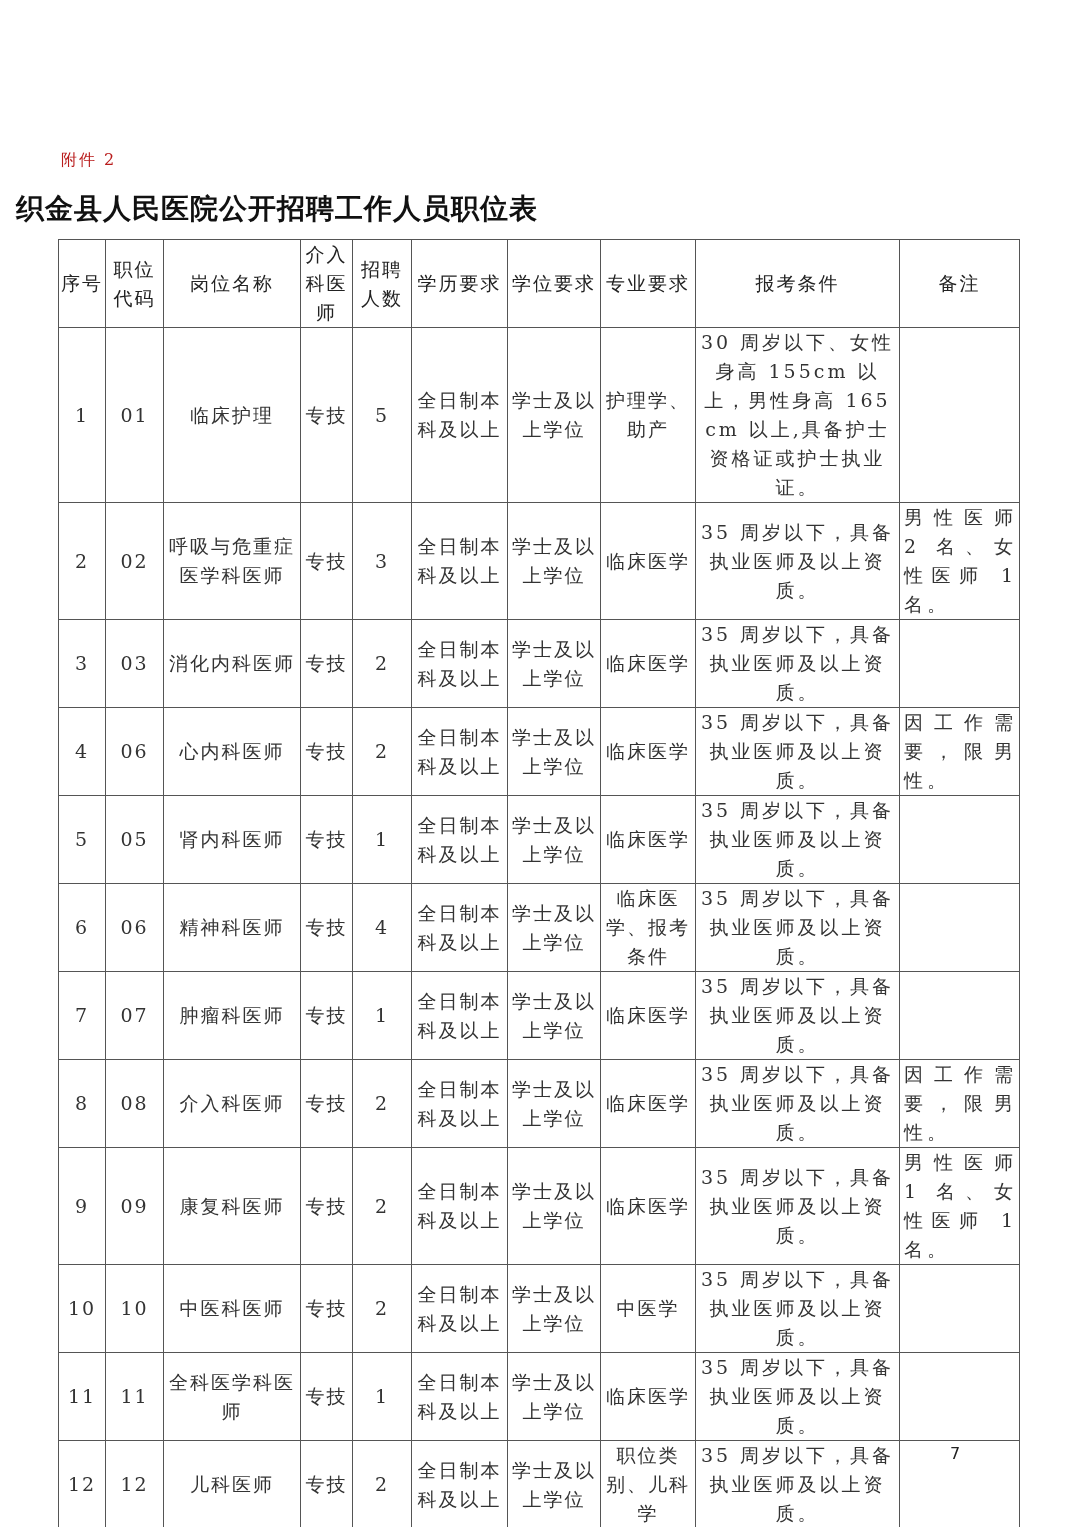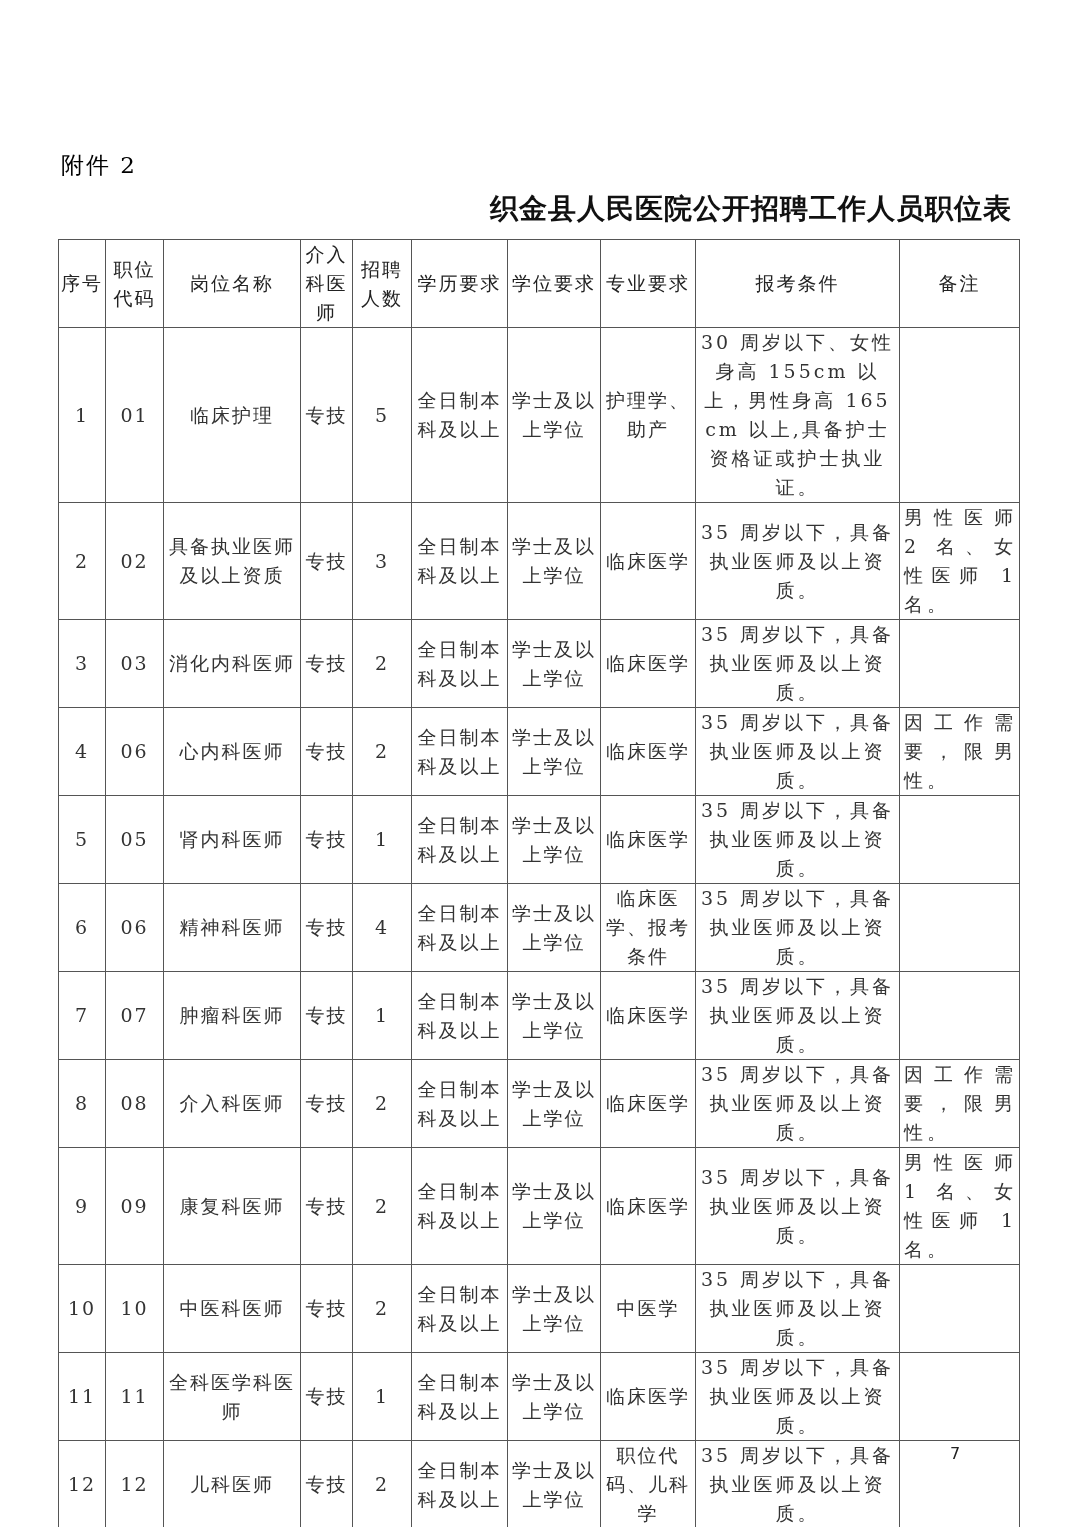--- a/index.html
+++ b/index.html
@@ -1,19 +1,19 @@
 <!DOCTYPE html>
 <html><head>
 <meta charset="utf-8">
 <style>
   html, body { margin:0; padding:0; background:#ffffff; }
   body { width:1080px; height:1527px; position:relative; overflow:hidden;
          font-family: "DejaVu Serif", "Liberation Serif", serif; color:#333; }
-  .annex { position:absolute; left:61px; top:150px; font-size:23px; color:#000000; letter-spacing:2px; }
-  .title { position:absolute; left:8px; width:1004px; top:190px; text-align:right;
+  .annex { position:absolute; left:61px; top:150px; font-size:16px; color:#b91c1c; letter-spacing:2px; }
+  .title { position:absolute; left:16px; width:1004px; top:190px; text-align:left;
            font-family:"DejaVu Sans", "Liberation Sans", sans-serif; font-weight:bold;
            font-size:28px; color:#111; letter-spacing:1px; }
   table { position:absolute; left:58px; top:239px; border-collapse:collapse; table-layout:fixed; width:961px; }
   td, th { border:1.5px solid #555; text-align:center; vertical-align:middle; padding:0 2px;
            font-size:19px; line-height:29px; font-weight:normal; color:#333; letter-spacing:2px; word-break:break-all; }
   th { color:#222; }
   td.cond { text-align:center; padding-left:2px; letter-spacing:3px; }
   td.note { text-align:justify; text-align-last:left; letter-spacing:4px; padding-left:4px; }
   .page-num { position:absolute; left:950px; top:1444px; font-family:"DejaVu Sans", sans-serif; font-size:16px; color:#222; }
 </style>
@@ -59,21 +59,21 @@
         <td>5</td>
         <td>全日制本科及以上</td>
         <td>学士及以上学位</td>
         <td>护理学、助产</td>
         <td class="cond">30 周岁以下、女性身高 155cm 以上，男性身高 165cm 以上,具备护士资格证或护士执业证。</td>
         <td class="note"></td>
       </tr>
       <tr style="height: 97px;">
         <td>2</td>
         <td>02</td>
-        <td>具备执业医师及以上资质</td>
+        <td>呼吸与危重症医学科医师</td>
         <td>专技</td>
         <td>3</td>
         <td>全日制本科及以上</td>
         <td>学士及以上学位</td>
         <td>临床医学</td>
         <td class="cond">35 周岁以下，具备执业医师及以上资质。</td>
         <td class="note">男性医师 2 名、女性医师 1 名。</td>
       </tr>
       <tr style="height: 78px;">
         <td>3</td>
@@ -184,21 +184,21 @@
         <td class="note"></td>
       </tr>
       <tr style="height: 88px;">
         <td>12</td>
         <td>12</td>
         <td>儿科医师</td>
         <td>专技</td>
         <td>2</td>
         <td>全日制本科及以上</td>
         <td>学士及以上学位</td>
-        <td>职位代码、儿科学</td>
+        <td>职位类别、儿科学</td>
         <td class="cond">35 周岁以下，具备执业医师及以上资质。</td>
         <td class="note"></td>
       </tr>
       <tr style="height: 63px;">
         <td>13</td>
         <td>13</td>
         <td>新生儿科医师</td>
         <td>专技</td>
         <td>2</td>
         <td>全日制本科及以上</td>

